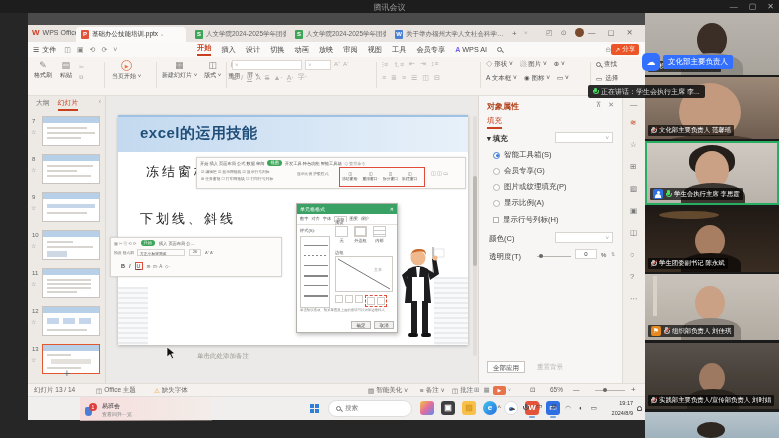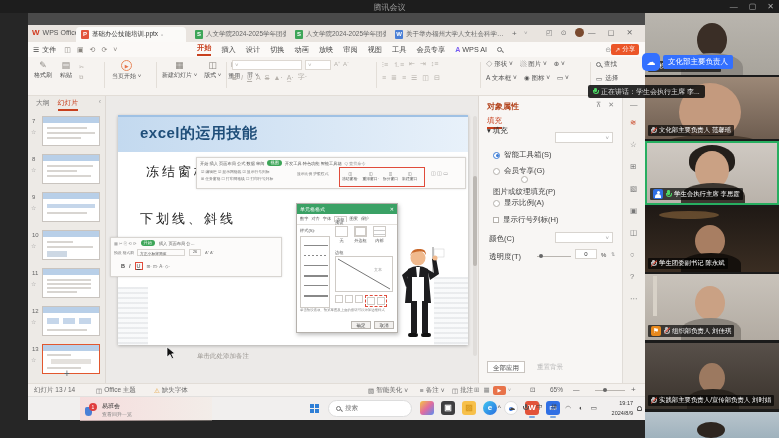--- a/index.html
+++ b/index.html
@@ -92,21 +92,21 @@
   .dlg-btn { position:absolute; width:20px; height:8px; border:1px solid #b9b5b0; background:#f2f0ee; font-size:4.5px; color:#444; text-align:center; line-height:7px; }
   .man { position:absolute; left:276px; top:128px; }
   .bld { position:absolute; opacity:.35; background:repeating-linear-gradient(#c2c7cd 0 2px,#edf0f3 2px 5px); }
   .notes-ph { position:absolute; left:91px; top:256px; font-size:6.5px; color:#9a9691; }
   .cursor { position:absolute; left:60px; top:250px; z-index:5; }
 
   .props { position:relative; width:144px; background:#f8f6f4; border-left:1px solid #ddd8d3; font-size:7.5px; color:#444; }
   .props-title { position:absolute; left:8px; top:5px; color:#b3441e; font-weight:bold; font-size:8px; }
   .props-ctl { position:absolute; right:8px; top:5px; color:#888; display:flex; gap:7px; font-size:7px; }
   .fill-tab { position:absolute; left:8px; top:20px; color:#c8401e; border-bottom:2px solid #c8401e; padding-bottom:1px; font-size:7.5px; }
-  .sec-label { position:absolute; left:8px; top:30px; font-weight:normal; color:#333; }
+  .sec-label { position:absolute; left:8px; top:38px; font-weight:bold; color:#333; }
   .dropbox { position:absolute; width:58px; height:11px; background:#fff; border:1px solid #d8d4cf; color:#999; font-size:6px; display:flex; align-items:center; justify-content:flex-end; padding:0 3px; }
   .radio { position:absolute; left:14px; display:flex; align-items:center; gap:4px; }
   .rdot { width:7px; height:7px; border:1px solid #b5b1ac; border-radius:50%; background:#fff; position:relative; flex:0 0 auto; }
   .rdot.on { border-color:#3a7bd5; } .rdot.on::after { content:''; position:absolute; left:1.5px; top:1.5px; width:3px; height:3px; background:#3a7bd5; border-radius:50%; }
   .cbox { width:6px; height:6px; border:1px solid #b5b1ac; background:#fff; flex:0 0 auto; }
   .slider { position:absolute; width:34px; height:1px; background:#b9b5b0; }
   .slider .dot { position:absolute; left:2px; top:-2px; width:4px; height:4px; border-radius:50%; background:#666; }
   .spin { position:absolute; width:22px; height:10px; border:1px solid #d8d4cf; background:#fff; font-size:6px; color:#333; text-align:center; line-height:9px; }
   .papply { position:absolute; left:8px; bottom:10px; width:38px; height:12px; border:1px solid #c9c4bf; background:#fff; font-size:6.5px; text-align:center; line-height:11px; color:#444; }
   .preset2 { position:absolute; left:52px; bottom:10px; width:38px; height:12px; font-size:6.5px; text-align:center; line-height:11px; color:#bbb; }
@@ -590,21 +590,21 @@
           <span class="sec-label">▾ <span>填充</span></span>
           <div class="dropbox" style="left:76px; top:36px;">˅</div>
           <div class="radio" style="top:54px;">
             <span class="rdot on"></span>
             <span>智能工具箱(S)</span>
           </div>
           <div class="radio" style="top:70px;">
             <span class="rdot"></span>
             <span>会员专享(G)</span>
           </div>
-          <div class="radio" style="top:80px;flex-direction:column;">
+          <div class="radio" style="top:86px;">
             <span class="rdot"></span>
             <span>图片或纹理填充(P)</span>
           </div>
           <div class="radio" style="top:102px;">
             <span class="rdot"></span>
             <span>显示比例(A)</span>
           </div>
           <div class="radio" style="top:119px;">
             <span class="cbox"></span>
             <span>显示行号列标(H)</span>

